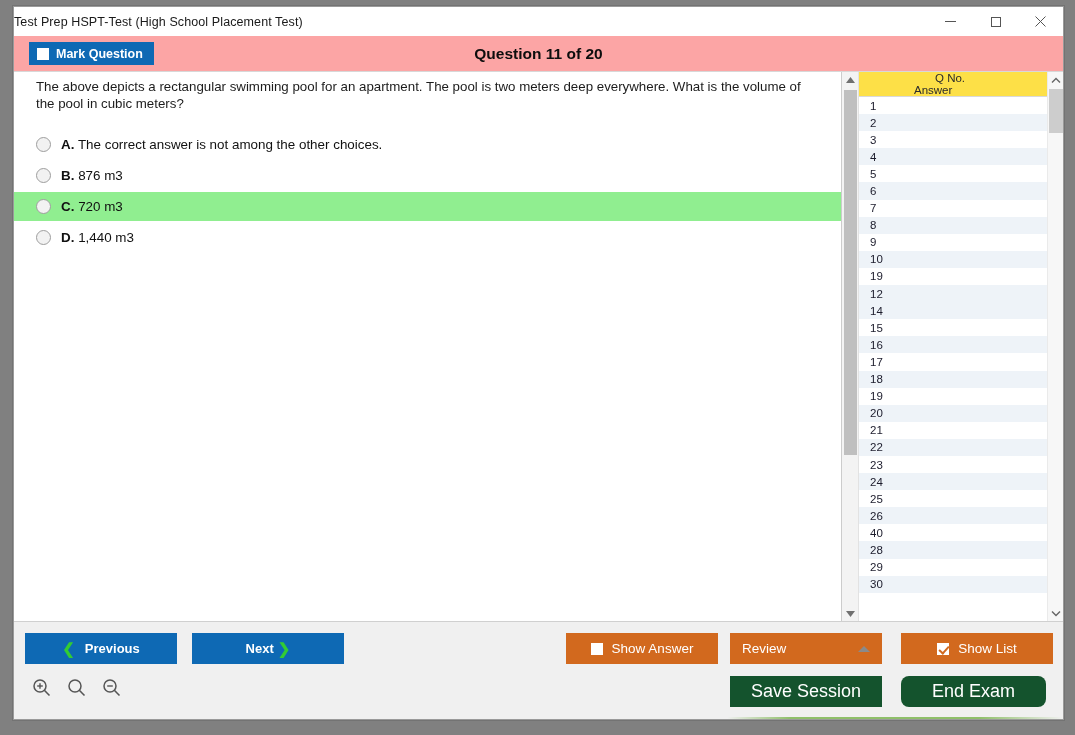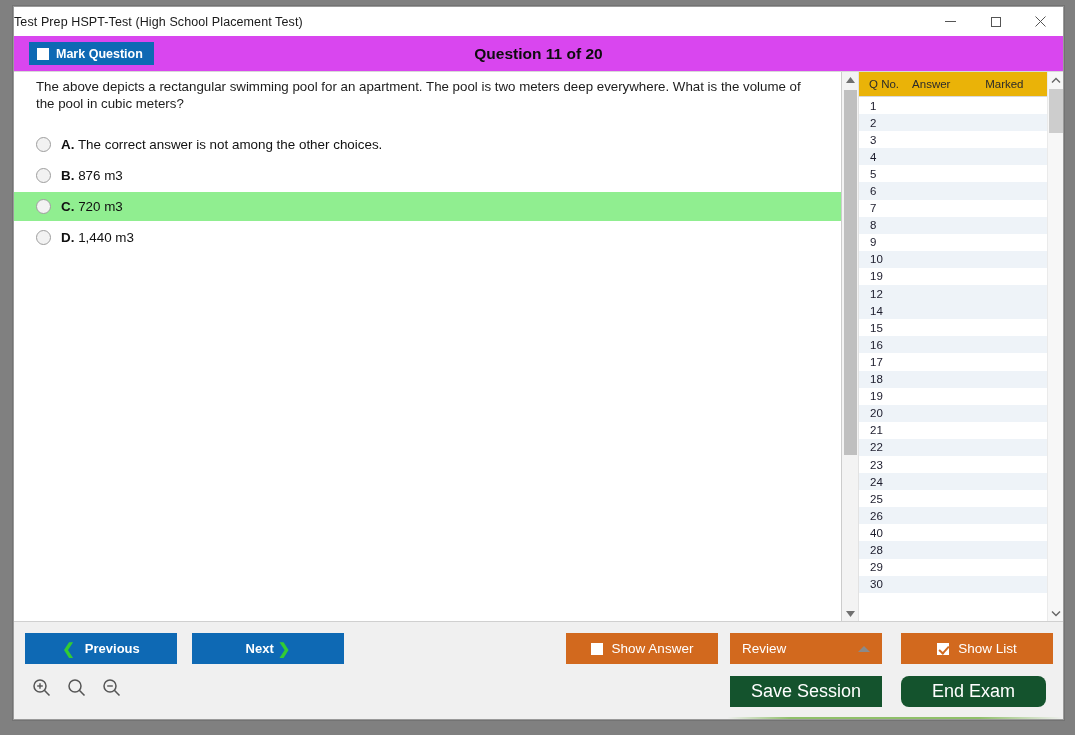--- a/index.html
+++ b/index.html
@@ -46,21 +46,21 @@
   .wbtn {
     width: 45px; height: 29px;
     display: flex; align-items: center; justify-content: center;
     color: #555; cursor: default;
   }
   .wbtn svg { display: block; }
 
   
   #headerbar {
     height: 24px; min-height: 36px;
-    background: #d946ef;
+    background: #fca5a5;
     border-bottom: 1px solid #d8d8d8;
     display: flex; align-items: center;
     position: relative;
   }
   #mark-question {
     margin-left: 15px;
     height: 23px;
     background: #0e69b4;
     color: #ffffff;
     font-size: 12.5px; font-weight: bold;
@@ -197,23 +197,23 @@
   }
   #listinner {
     flex: 1 1 auto;
     display: flex; flex-direction: column;
     min-width: 0;
     position: relative;
   }
   #listhead {
     height: 25px; min-height: 25px;
     display: flex; align-items: center;
-    background: #eab308;
+    background: #fde047;
     border-bottom: 1px solid #d9d9d9;
-    font-size: 11.5px; color: #2b2b2b;
+    font-size: 11.5px; color: #2b2b2b; flex-direction: column;
   }
   #listhead .col-q { width: 56px; padding-left: 10px; }
   #listhead .col-a { width: 78px; }
   #listhead .col-m { width: 66px; }
   #listrows {
     flex: 1 1 auto;
     overflow: hidden;
     position: relative;
   }
   .qrow {

